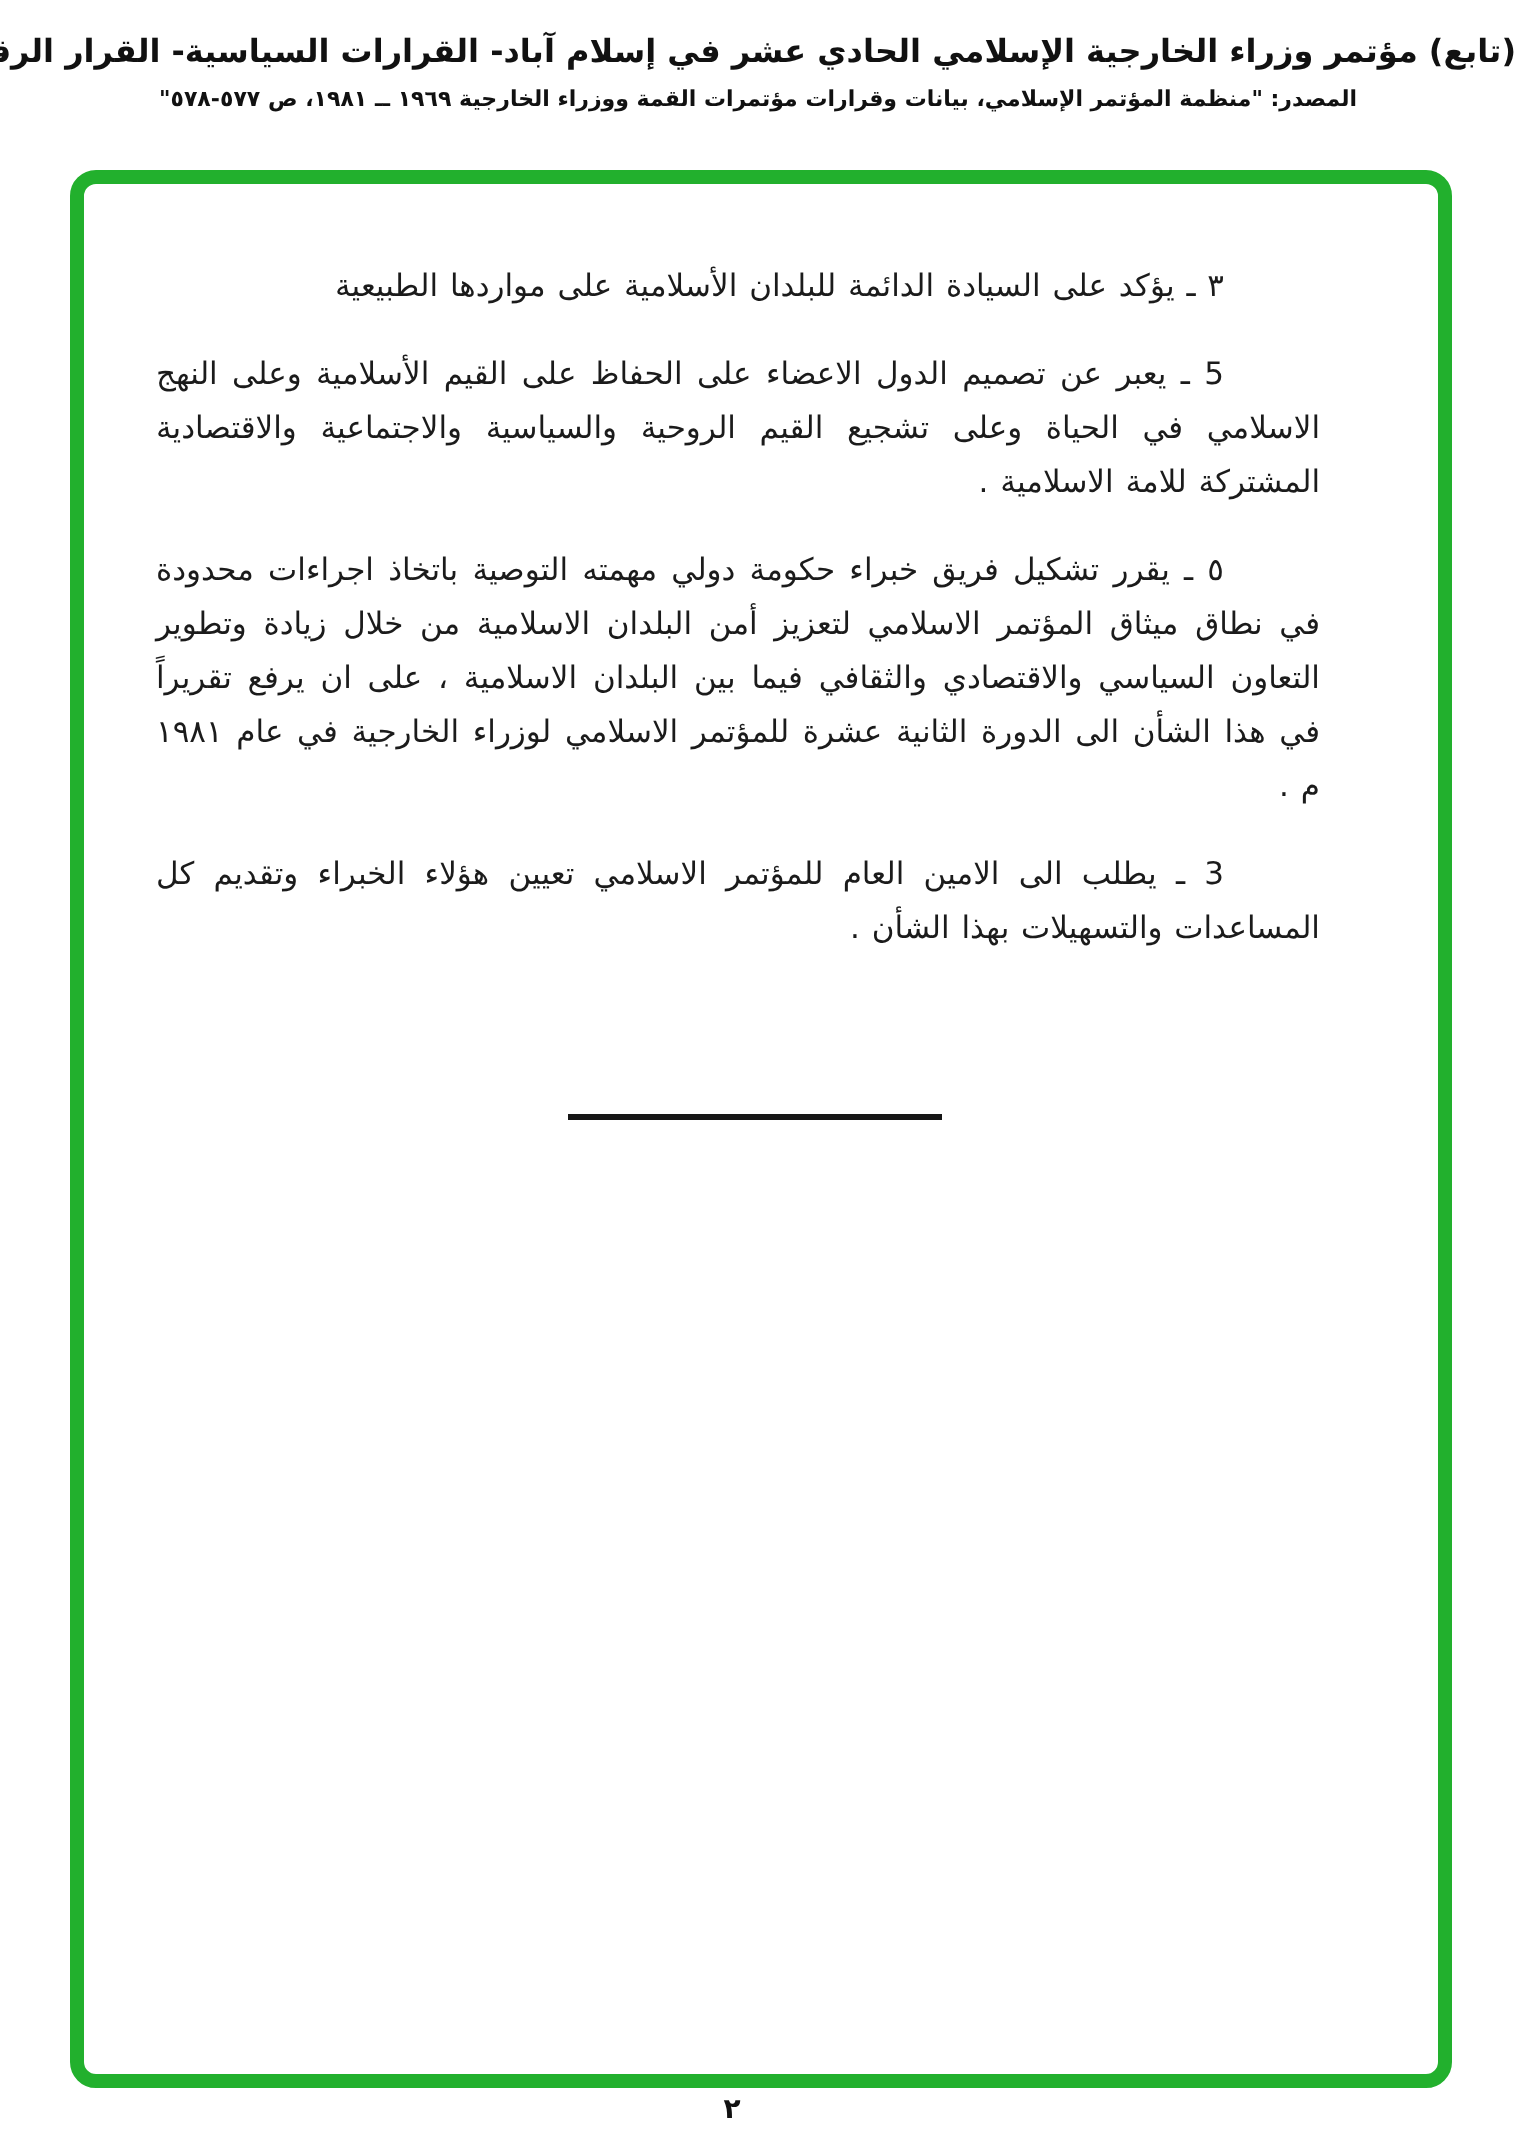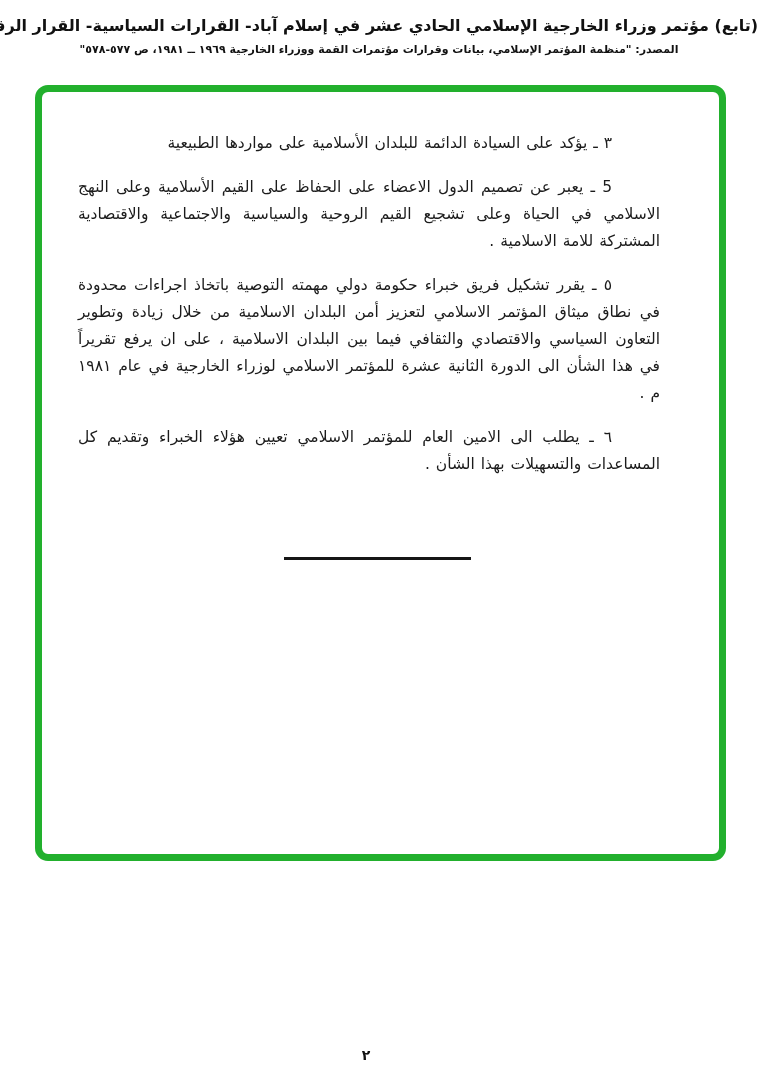--- a/index.html
+++ b/index.html
@@ -40,21 +40,21 @@
     color: #111;
   }
 
   
   .green-frame {
     position: absolute;
     left: 35px;
     top: 85px;
     box-sizing: border-box;
     width: 691px;
-    height: 776px;
+    height: 959px;
     border: 7px solid #22b02d;
     border-radius: 13px;
     padding: 38px 59px 0 36px;
     direction: rtl;
   }
 
   .para {
     margin: 0 0 17px 0;
     font-size: 15.5px;
     line-height: 27px;
@@ -93,20 +93,20 @@
 
   <header class="doc-header">
     <div class="doc-title">(تابع) مؤتمر وزراء الخارجية الإسلامي الحادي عشر في إسلام آباد- القرارات السياسية- القرار الرقم ١١/١٦- س</div>
     <div class="doc-source">المصدر: "منظمة المؤتمر الإسلامي، بيانات وقرارات مؤتمرات القمة ووزراء الخارجية ١٩٦٩ ــ ١٩٨١، ص ٥٧٧-٥٧٨"</div>
   </header>
 
   <div class="green-frame" style="border-color: rgb(34, 176, 45);">
     <p class="para">٣ ـ يؤكد على السيادة الدائمة للبلدان الأسلامية على مواردها الطبيعية</p>
     <p class="para">5 ـ يعبر عن تصميم الدول الاعضاء على الحفاظ على القيم الأسلامية وعلى النهج الاسلامي في الحياة وعلى تشجيع القيم الروحية والسياسية والاجتماعية والاقتصادية المشتركة للامة الاسلامية .</p>
     <p class="para">٥ ـ يقرر تشكيل فريق خبراء حكومة دولي مهمته التوصية باتخاذ اجراءات محدودة في نطاق ميثاق المؤتمر الاسلامي لتعزيز أمن البلدان الاسلامية من خلال زيادة وتطوير التعاون السياسي والاقتصادي والثقافي فيما بين البلدان الاسلامية ، على ان يرفع تقريراً في هذا الشأن الى الدورة الثانية عشرة للمؤتمر الاسلامي لوزراء الخارجية في عام ١٩٨١ م .</p>
-    <p class="para">٦ ـ يطلب الى الامين العام للمؤتمر الاسلامي تعيين هؤلاء الخبراء وتقديم كل المساعدات والتسهيلات بهذا الشأن .</p>
+    <p class="para">3 ـ يطلب الى الامين العام للمؤتمر الاسلامي تعيين هؤلاء الخبراء وتقديم كل المساعدات والتسهيلات بهذا الشأن .</p>
 
     <div class="divider"></div>
   </div>
 
   <div class="page-number">٢</div>
 
 </div>
 
 </body></html>

